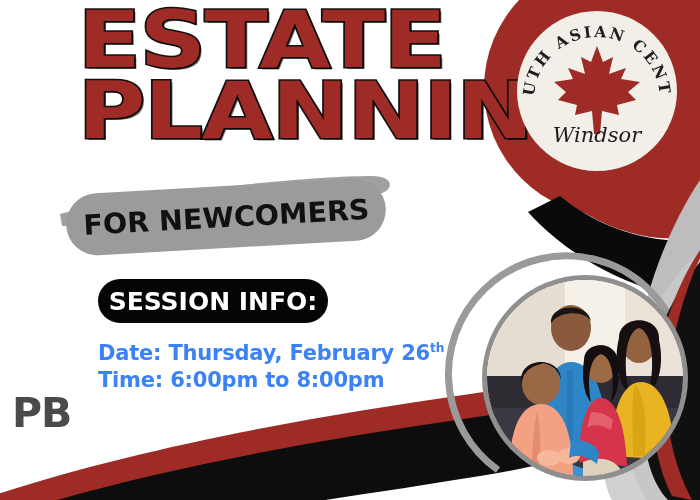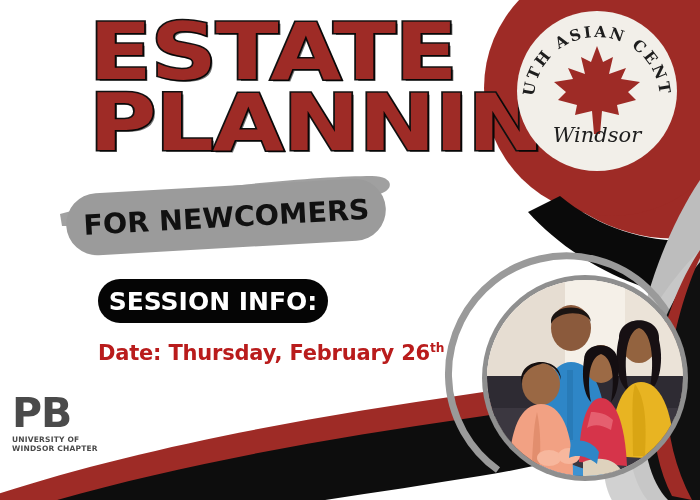--- a/index.html
+++ b/index.html
@@ -24,24 +24,23 @@
     inset: 0;
     width: 700px;
     height: 500px;
     pointer-events: none;
   }
 
   
   .headline {
     position: absolute;
     left: 78px;
-    top: 18px;
+    top: 6px;
     width: 470px;
     z-index: 6;
-    margin-left: 11px;
   }
   .headline-line {
     font-family: "DejaVu Sans", sans-serif;
     font-weight: bold;
     color: #9E2B26;
     letter-spacing: -1px;
     line-height: 0.88;
     white-space: nowrap;
     -webkit-text-stroke: 3px #111111;
     paint-order: stroke fill;
@@ -112,21 +111,21 @@
     position: absolute;
     left: 98px;
     top: 340px;
     z-index: 6;
   }
   .detail-line {
     font-family: "DejaVu Sans", sans-serif;
     font-weight: bold;
     font-size: 21px;
     line-height: 1.30;
-    color: #b91c1c;
+    color: #3b82f6;
     white-space: nowrap;
     -webkit-text-stroke: 3.2px #ffffff;
     paint-order: stroke fill;
     letter-spacing: -0.2px;
   }
   .detail-line sup {
     font-size: 0.58em;
     vertical-align: super;
   }
 
@@ -233,28 +232,25 @@
   </div>
 
   <div class="pill-black">
     <span class="pill-black-label">SESSION INFO:</span>
   </div>
 
   <div class="details">
     <div class="detail-line">
       <span>Date: Thursday, February 26</span><sup>th</sup>
     </div>
+    <div class="detail-line">Time: 6:00pm to 8:00pm</div>
   </div>
 
   <div class="pbsc">
     <div class="pbsc-row">PB</div>
-    <div class="pbsc-sub">
-      <div>UNIVERSITY OF</div>
-      <div>WINDSOR CHAPTER</div>
-    </div>
   </div>
 
   <svg class="sac-logo" viewBox="0 0 166 166" xmlns="http://www.w3.org/2000/svg">
     <defs>
       <path id="sacArc" d="M 20,92 A 63,63 0 0 1 146,92" fill="none"></path>
     </defs>
     <circle cx="83" cy="83" r="80" fill="#f2efe9"></circle>
     <text font-family="'DejaVu Serif', serif" font-size="15.5" font-weight="bold" fill="#1d1d1d" letter-spacing="2.4">
       <textPath href="#sacArc" startOffset="50%" text-anchor="middle">SOUTH ASIAN CENTRE</textPath>
     </text>

